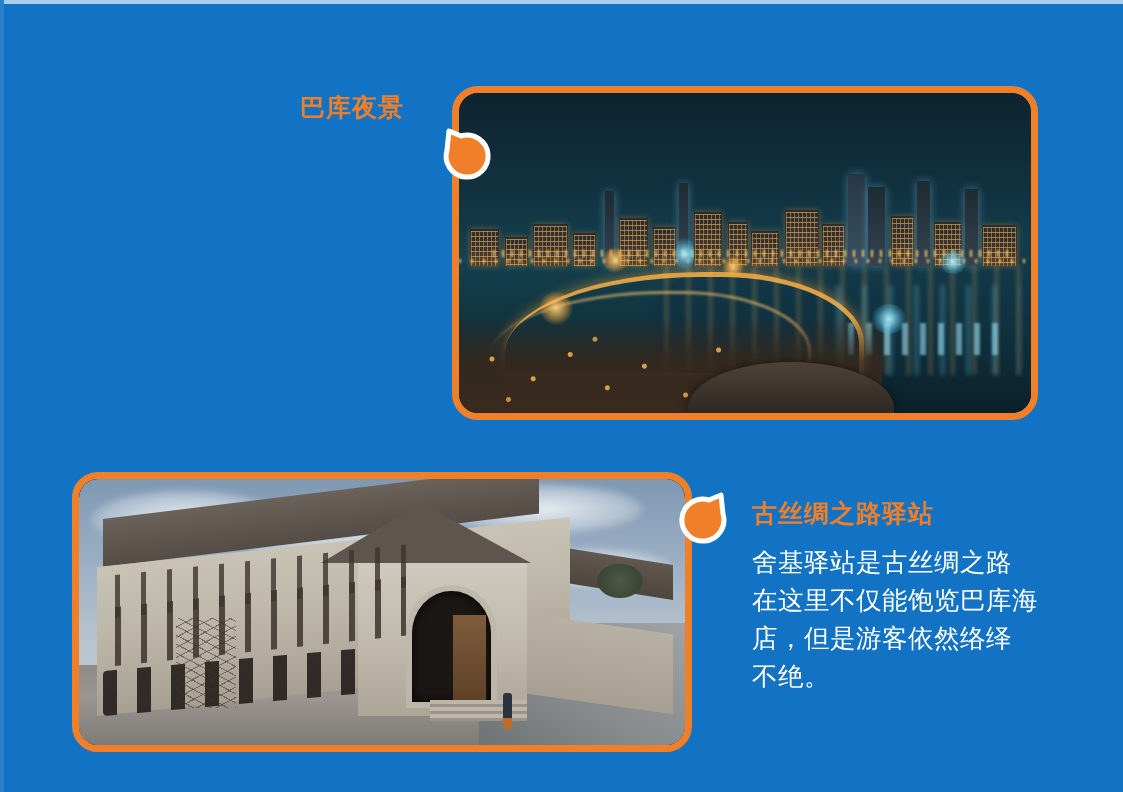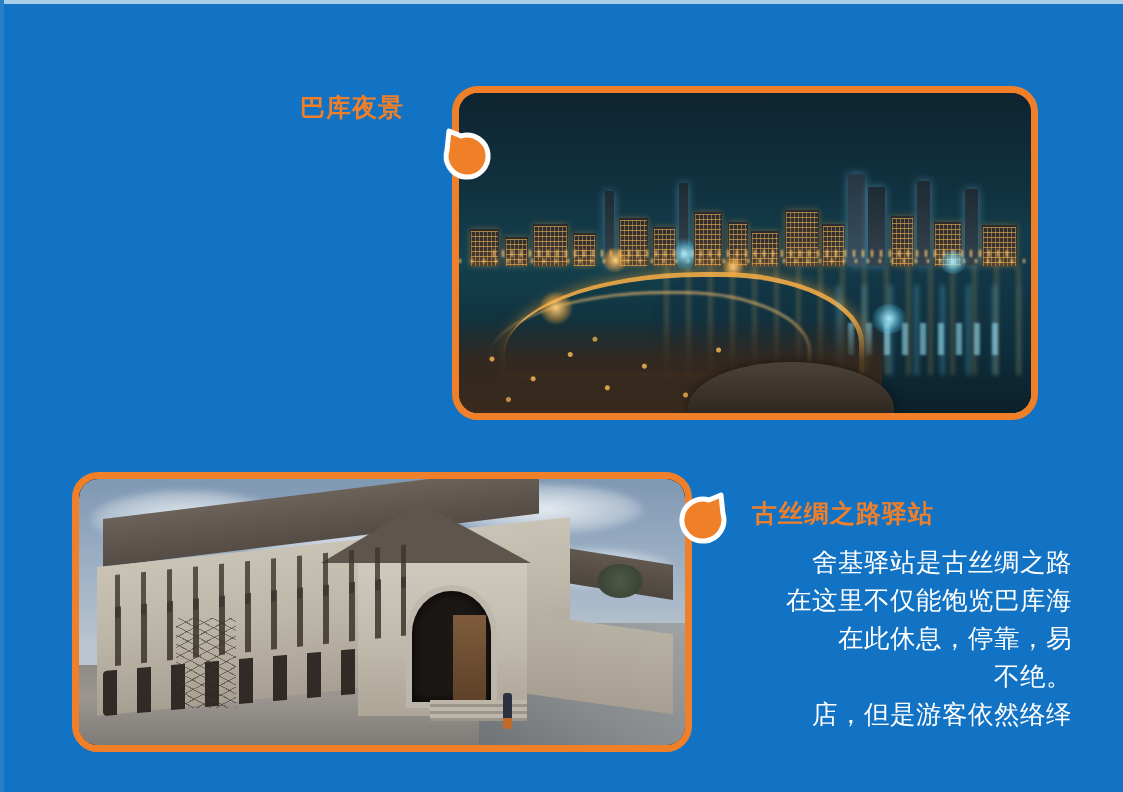--- a/index.html
+++ b/index.html
@@ -68,21 +68,21 @@
   }
 
   #block-silkroad {
     left: 752px;
     top: 452px;
     width: 320px;
     text-align: left;
     margin-top: 48px;
   }
   #block-silkroad .block-title { text-align: left; }
-  #block-silkroad .block-body { margin-top: 15px; text-align: right; }
+  #block-silkroad .block-body { margin-top: 15px; }
 
   
   .photo-frame {
     position: absolute;
     border: 7px solid #f07f29;
     border-radius: 26px;
     overflow: hidden;
     box-sizing: border-box;
     background: #11242e;
   }
@@ -544,19 +544,18 @@
     <svg width="58" height="58" viewBox="0 0 58 58">
       <path d="M45 7 L33 12 A21 21 0 1 0 47 26 Z" fill="#f07f29" stroke="#ffffff" stroke-width="5" stroke-linejoin="round"></path>
     </svg>
   </div>
 
   <div class="text-block" id="block-silkroad">
     <div class="block-title">古丝绸之路驿站</div>
     <div class="block-body">
       <span class="ln">舍基驿站是古丝绸之路</span>
       <span class="ln">在这里不仅能饱览巴库海</span>
-      <span class="ln">在此休息，停靠，易</span>
+      <span class="ln">店，但是游客依然络绎</span>
       <span class="ln">不绝。</span>
-      <span class="ln">店，但是游客依然络绎</span>
     </div>
   </div>
 
 </div>
 
 </body></html>

